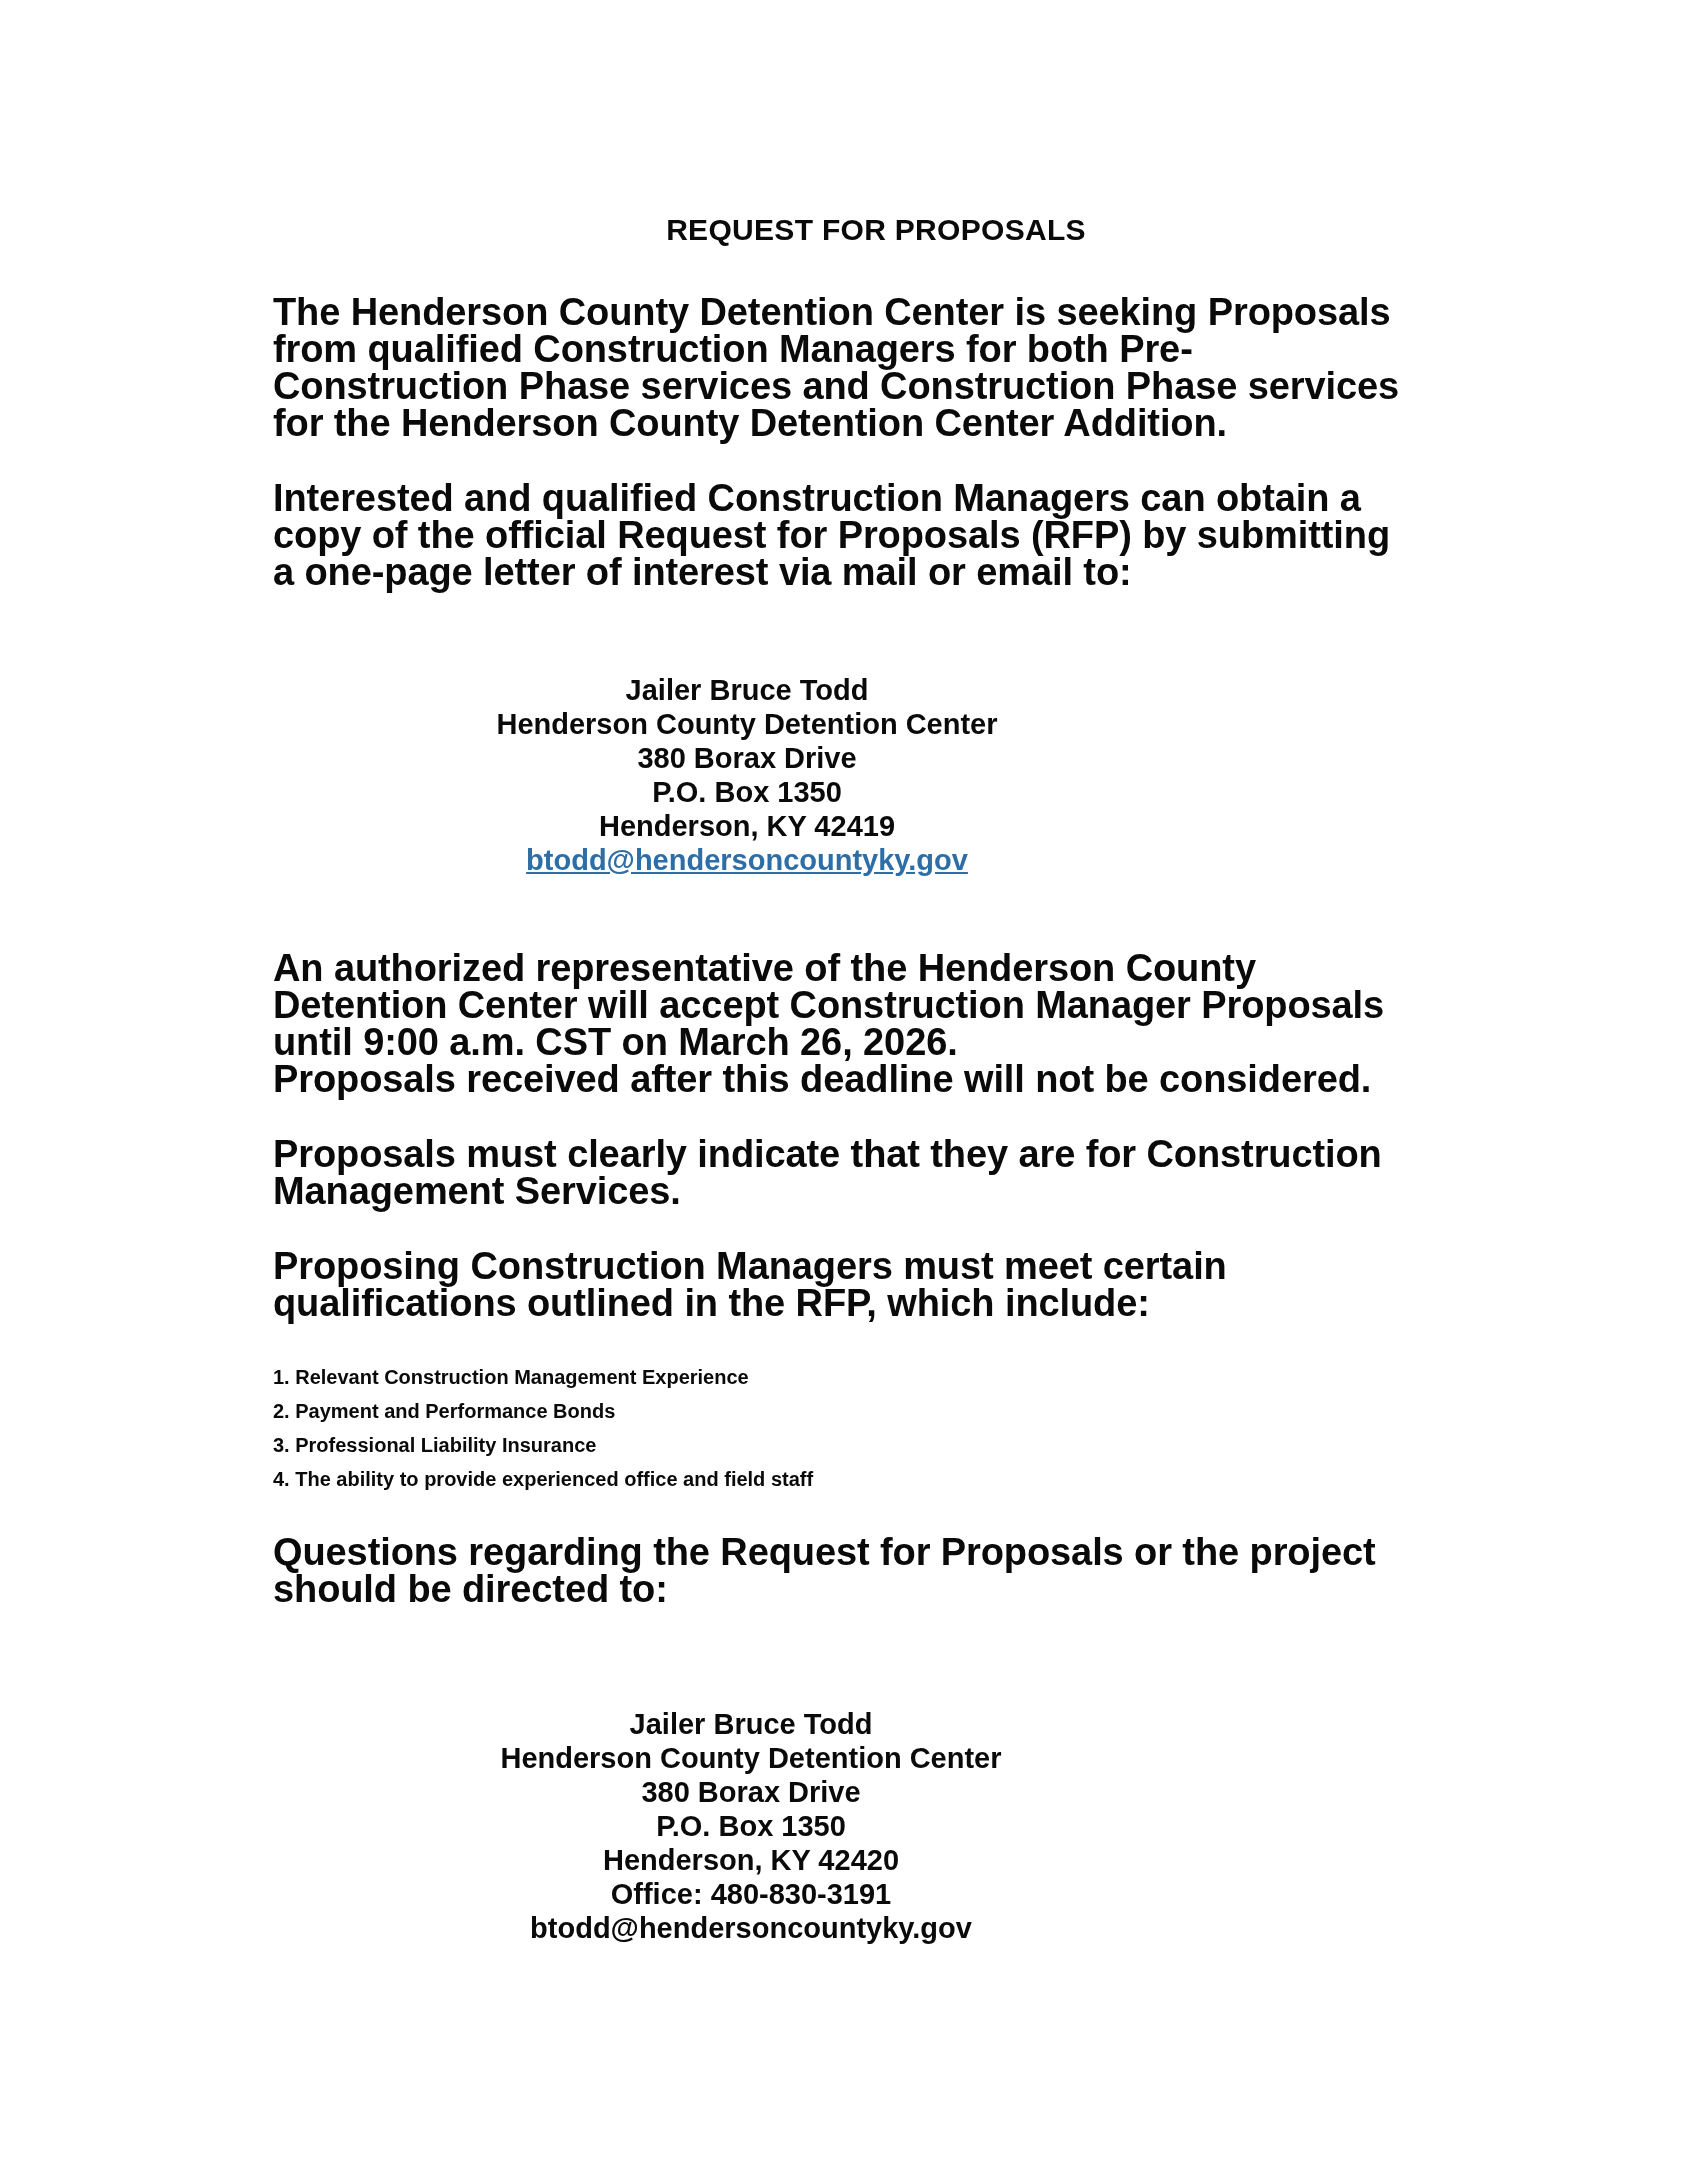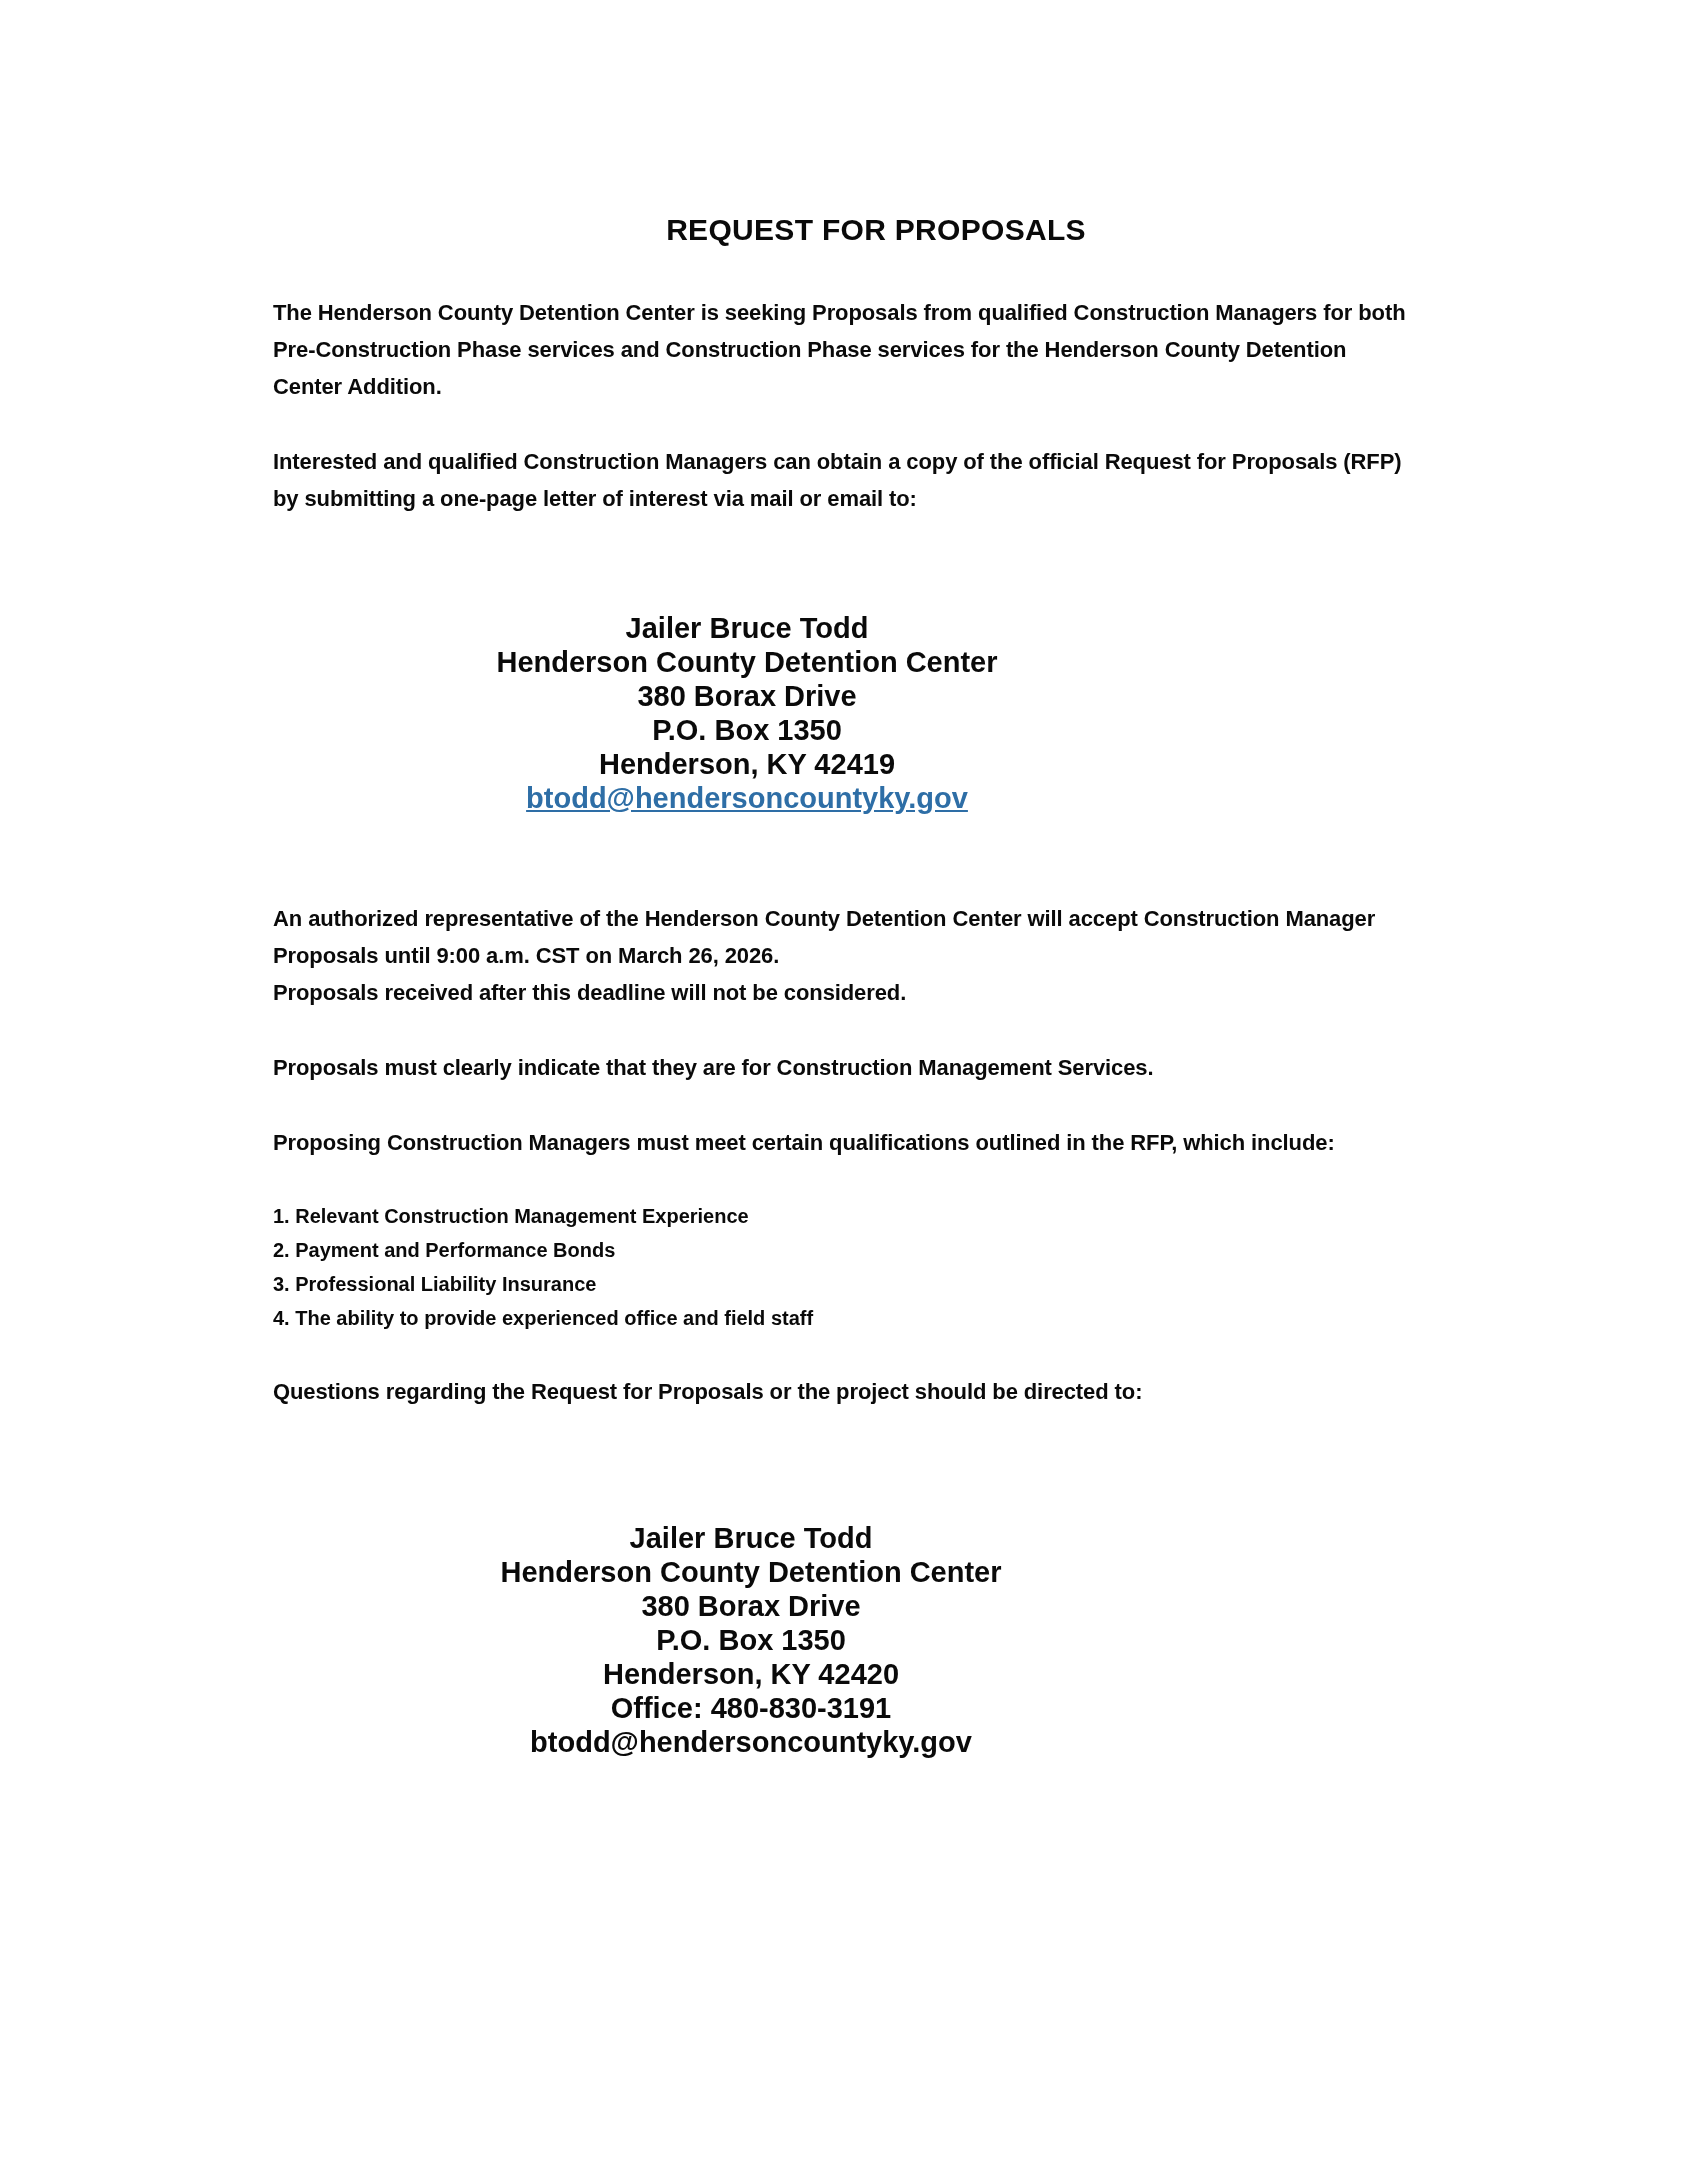--- a/index.html
+++ b/index.html
@@ -33,37 +33,37 @@
   .doc-title {
     text-align: center;
     font-size: 30px;
     font-weight: bold;
     letter-spacing: 0.3px;
     margin: 0 0 47px 0;
     padding-left: 20px;
   }
 
   .para {
-    font-size: 22px;
+    font-size: 38px;
     font-weight: bold;
     line-height: 37px;
     margin: 0 0 38px 0;
     letter-spacing: -0.1px;
     max-width: 1148px;
   }
 
   .para.tight {
   }
 
   .block-center {
     text-align: center;
     font-size: 29px;
     font-weight: bold;
     line-height: 34px;
-    margin: 16px;
+    margin: 4px;
     padding-right: 238px;
   }
 
   .block-center.second {
     padding-right: 230px;
   }
 
   .block-center .line {
     display: block;
     white-space: nowrap;

